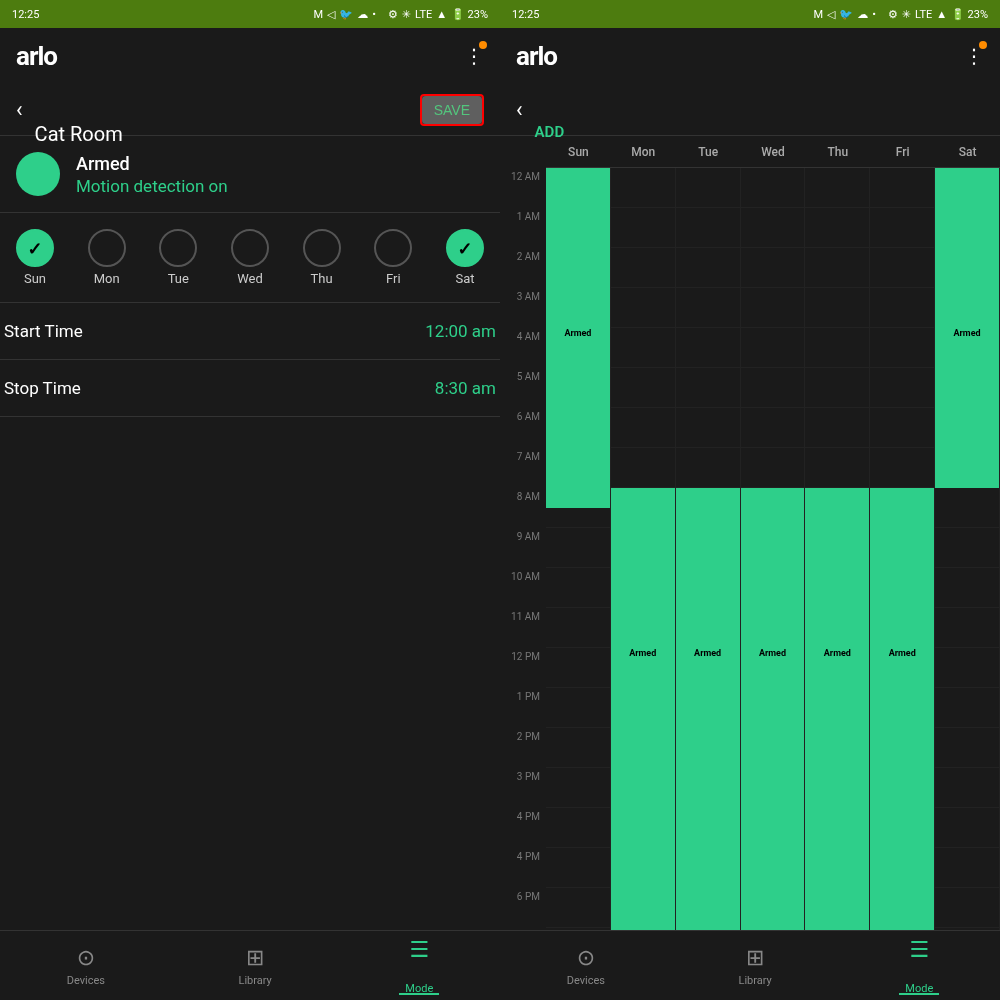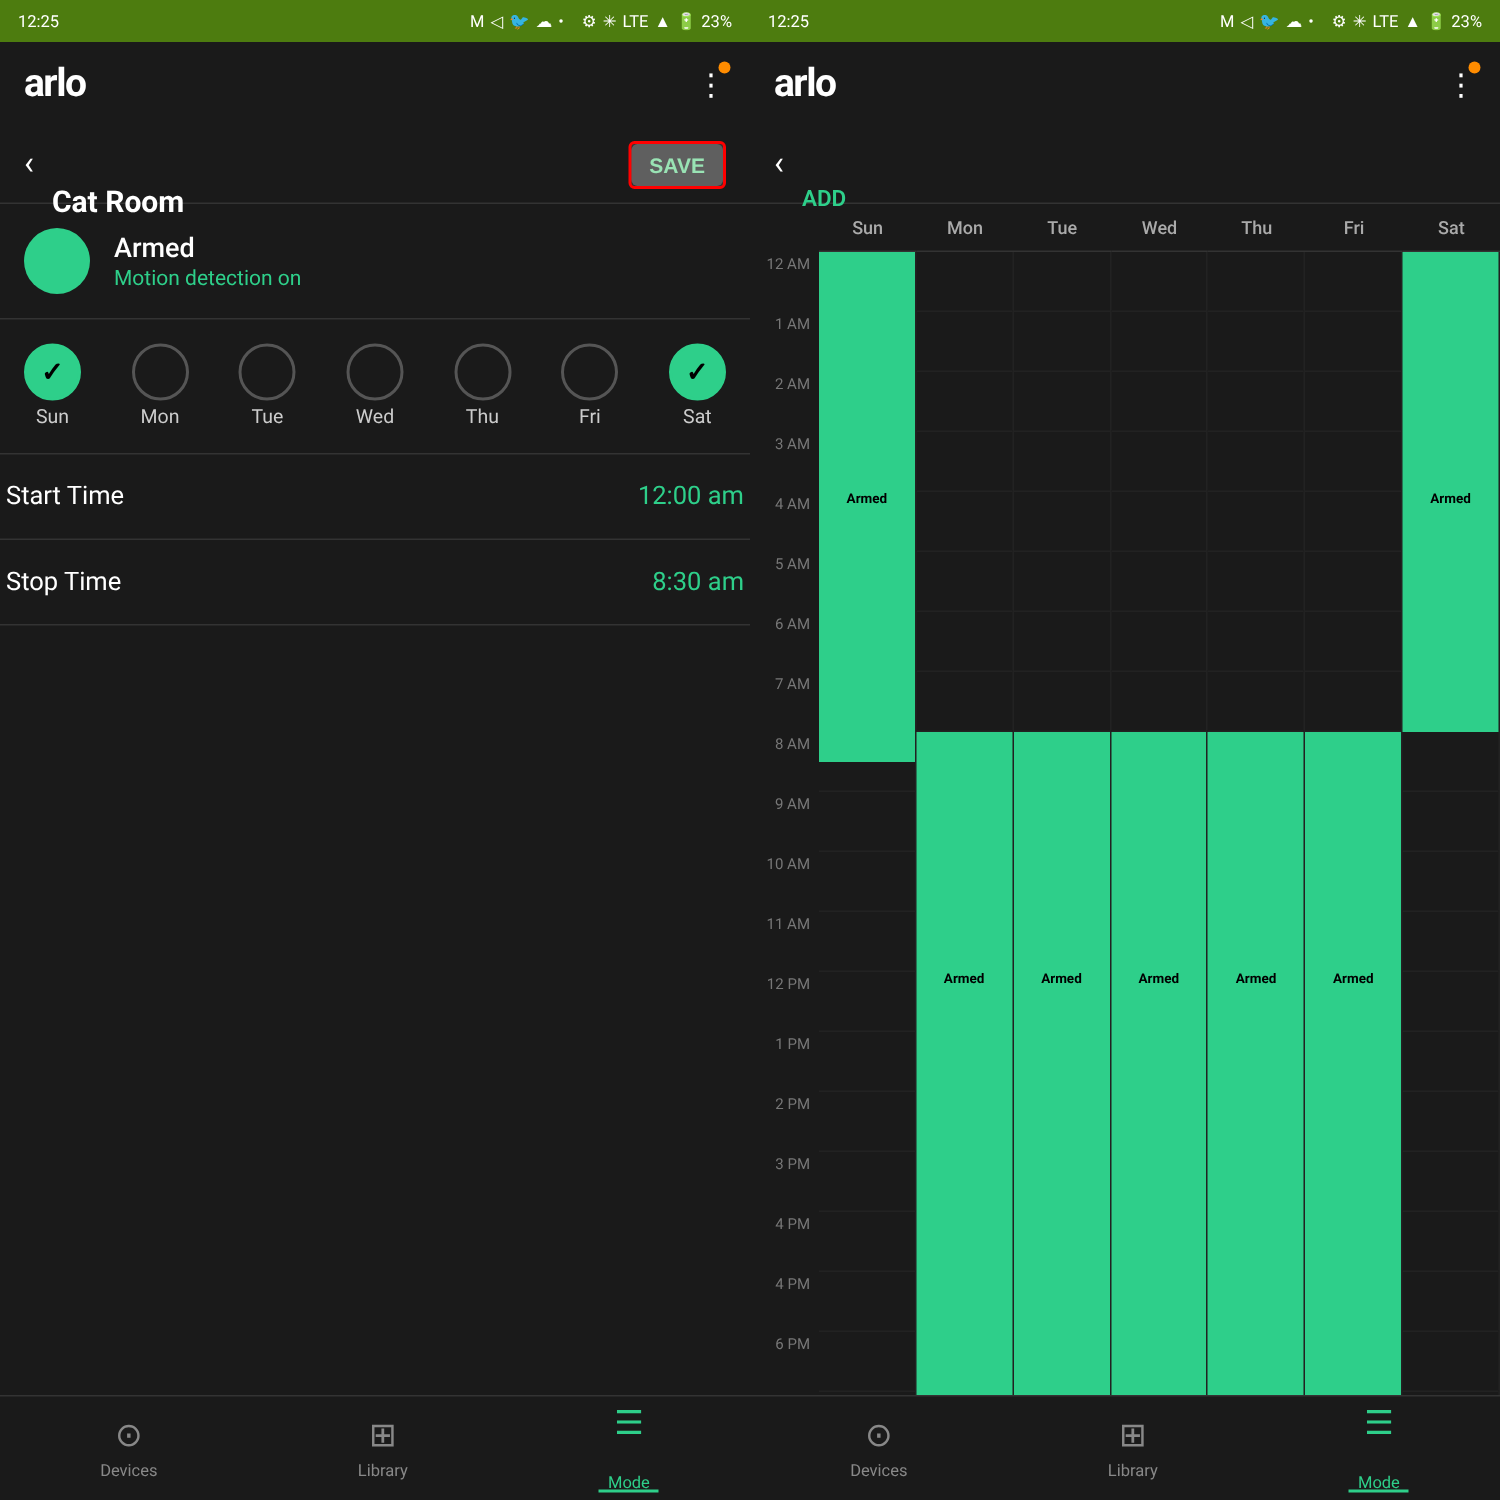--- a/index.html
+++ b/index.html
@@ -87,31 +87,31 @@
       position: relative;
     }
     .back-btn {
       font-size: 22px;
       color: #fff;
       cursor: pointer;
       margin-right: 12px;
     }
     .page-title {
       font-size: 20px;
-      font-weight: 700;
+      font-weight: 400;
       color: #fff;
       flex: 1;
       margin-top: 48px;
     }
     .save-btn {
       background: #333;
       border: 2px solid #f00;
-      color: #86efac;
+      color: #22c55e;
       font-size: 14px;
-      font-weight: 700;
+      font-weight: 400;
       padding: 6px 12px;
       cursor: pointer;
       border-radius: 4px;
       position: relative;
     }
     .save-btn-overlay {
       position: absolute;
       top: 0; left: 0; right: 0; bottom: 0;
       background: rgba(200,200,200,0.3);
       border-radius: 4px;
@@ -133,21 +133,21 @@
       border-bottom: 1px solid #333;
     }
     .armed-dot {
       width: 44px;
       height: 44px;
       background: #2ecf8a;
       border-radius: 50%;
       flex-shrink: 0;
     }
     .armed-text { font-size: 18px; font-weight: 500; color: #fff; }
-    .motion-text { font-size: 14px; color: #2ecf8a; margin-top: 2px; }
+    .motion-text { font-size: 17px; color: #2ecf8a; margin-top: 2px; }
 
     
     .day-selector {
       padding: 16px;
       display: flex;
       align-items: center;
       justify-content: space-between;
       border-bottom: 1px solid #333;
     }
     .day-item {

